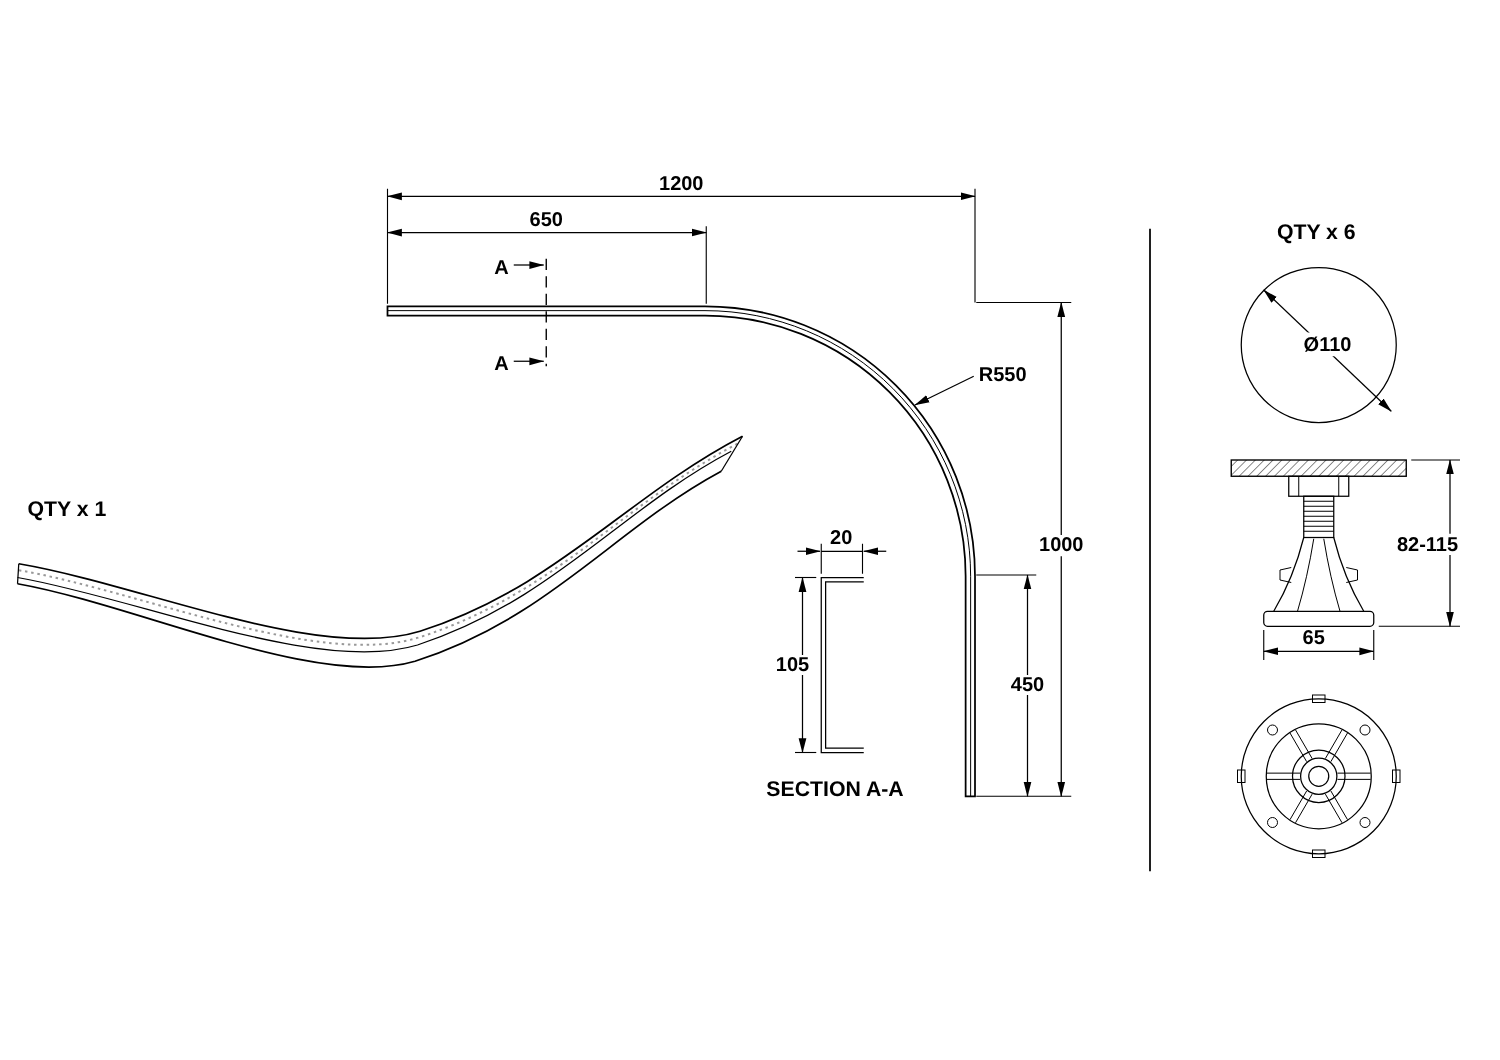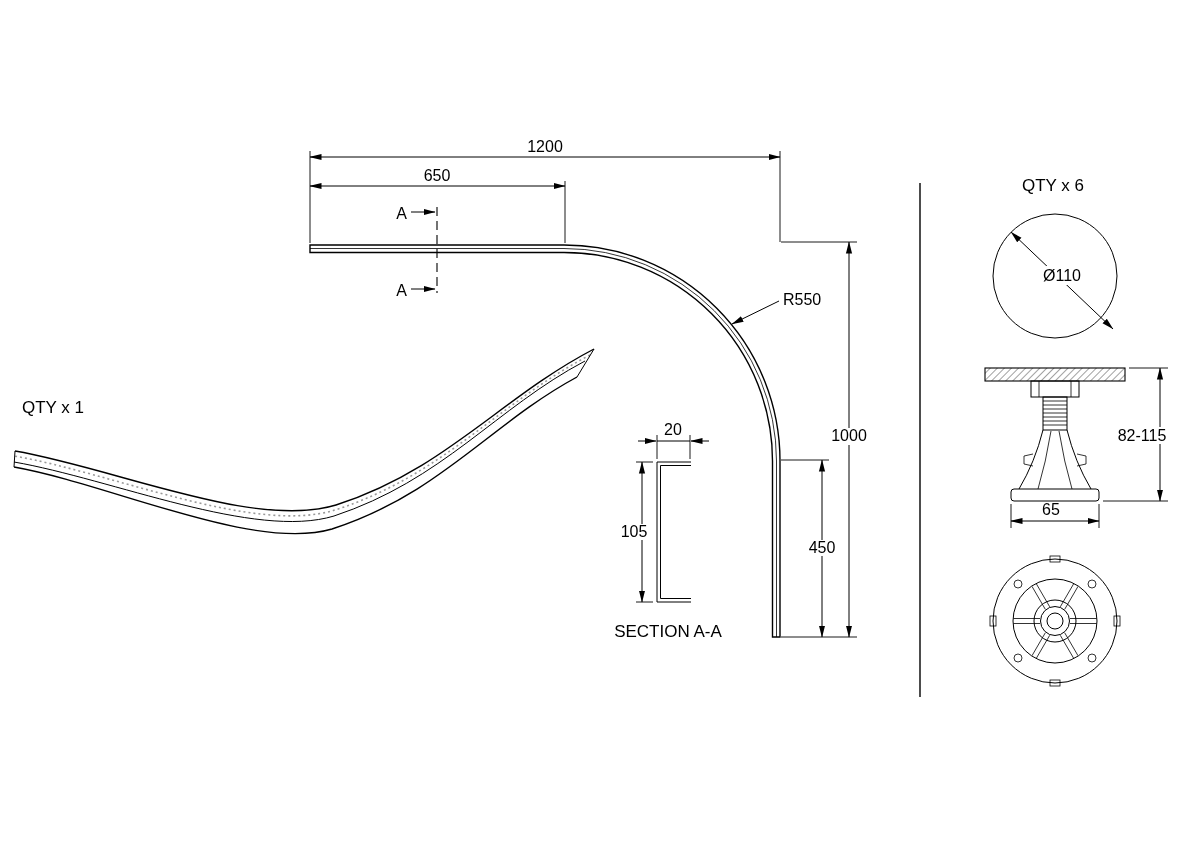--- a/index.html
+++ b/index.html
@@ -1,18 +1,18 @@
 <!DOCTYPE html>
 <html><head>
 <meta charset="utf-8">
 <style>
   * { margin:0; padding:0; box-sizing:border-box; }
   html,body { background:#ffffff; }
   body { width:1200px; height:848px; font-family:"Liberation Sans", sans-serif; overflow:hidden; }
-  .canvas { position:relative; width:1200px; height:848px; background:#fff; }
+  .canvas { position:relative; width:1200px; height:848px; background:#fff;font-weight:bold; }
   svg { display:block; }
   svg text { font-family:"Liberation Sans", sans-serif; fill:#000; }
   .outline { fill:none; stroke:#000; stroke-width:1.4; }
   .thin    { fill:none; stroke:#000; stroke-width:1; }
   .hair    { fill:none; stroke:#000; stroke-width:0.8; }
   .dimline { fill:none; stroke:#000; stroke-width:1; }
   .ext     { stroke:#000; stroke-width:0.9; }
   .dashed  { fill:none; stroke:#000; stroke-width:1.1; stroke-dasharray:9 5; }
   .texture { fill:none; stroke:#999; stroke-width:1.6; stroke-dasharray:2 3; }
   .dimtext { font-size:16px; }

